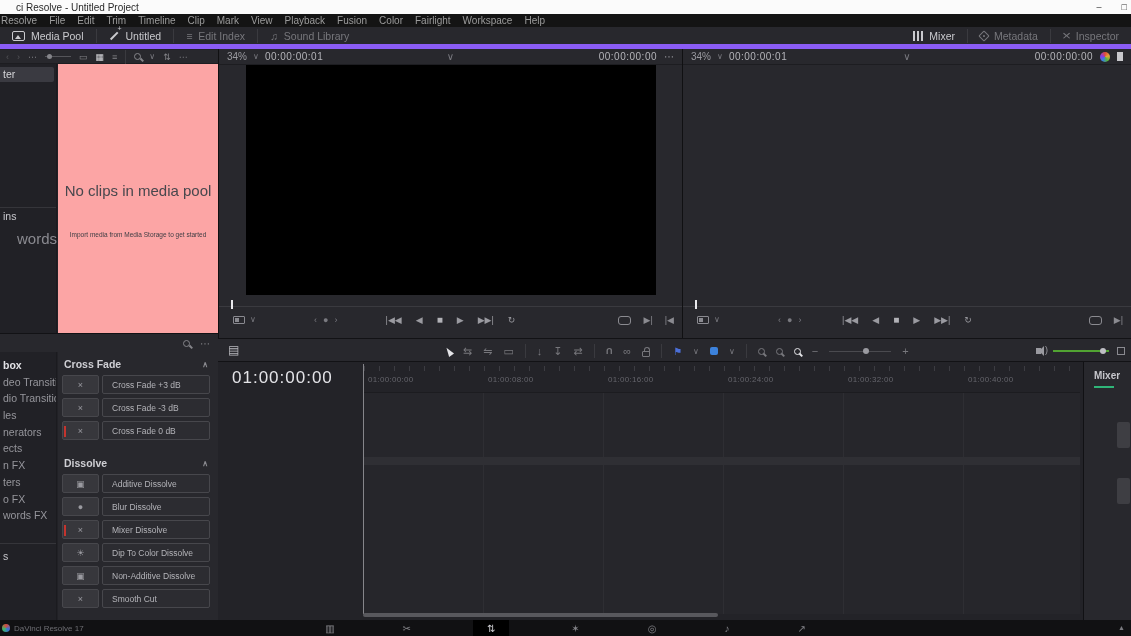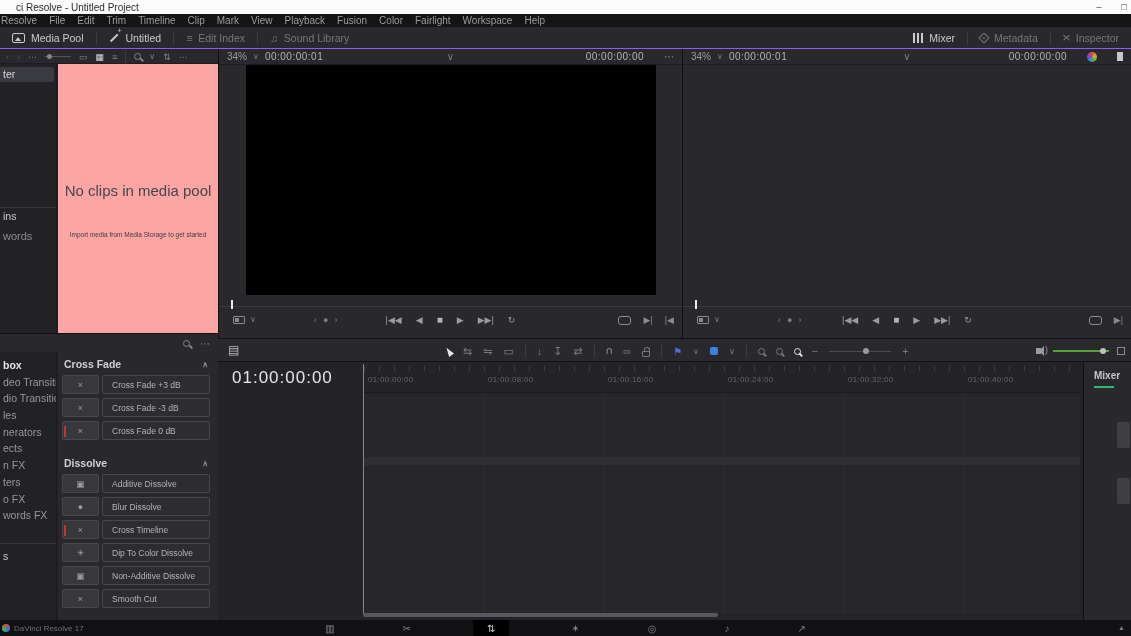--- a/index.html
+++ b/index.html
@@ -10,21 +10,21 @@
   .titlebar{position:absolute;top:0;left:0;width:1131px;height:14px;background:#fbfbfb;color:#2a2a2a;display:flex;align-items:center;}
   .tb-title{font-size:10px;padding-left:16px;}
   .tb-controls{position:absolute;right:4px;top:0;height:14px;display:flex;gap:20px;align-items:center;color:#333;}
   .tb-btn{font-size:9px;cursor:default;}
 
   
   .menubar{position:absolute;top:14px;left:0;width:1131px;height:13px;background:#141414;display:flex;align-items:center;gap:12px;padding-left:1px;}
   .menu-item{color:#9b9b9b;font-size:10px;}
 
   
-  .topbar{position:absolute;top:27px;left:0;width:1131px;height:22px;background:#28282d;border-bottom:1px solid #8b5cf6;display:flex;align-items:center;}
+  .topbar{position:absolute;top:27px;left:0;width:1131px;height:22px;background:#28282d;border-bottom:5px solid #8b5cf6;display:flex;align-items:center;}
   .tb-group{display:flex;align-items:center;height:100%;}
   .tb-btn2{display:flex;align-items:center;gap:6px;padding:0 12px;height:100%;font-size:10.5px;color:#77777c;}
   .tb-btn2.active{color:#cacace;}
   .vsep{width:1px;height:14px;background:#3a3a3f;}
   .proj-title{position:absolute;left:0;right:0;text-align:center;color:#cdcdd2;font-size:11px;pointer-events:none;}
   .topbar-right{position:absolute;right:0;top:0;height:100%;display:flex;align-items:center;}
 
   
   .icon-media-pool{width:13px;height:10px;border:1px solid currentColor;border-radius:2px;position:relative;display:inline-block;}
   .icon-media-pool::before{content:"";position:absolute;left:2px;bottom:1px;border-left:3px solid transparent;border-right:3px solid transparent;border-bottom:4px solid currentColor;}
@@ -53,21 +53,21 @@
   
   .mp-toolbar{position:absolute;top:50px;left:0;width:218px;height:14px;background:#28282d;border-bottom:1px solid #1d1d21;display:flex;align-items:center;gap:8px;padding:0 6px;color:#85858a;font-size:9px;}
   .mp-toolbar .dim{color:#55555a;}
   .mp-slider{width:26px;height:1px;background:#55555a;position:relative;display:inline-block;}
   .mp-slider::before{content:"";position:absolute;left:2px;top:-2.5px;width:5px;height:5px;border-radius:50%;background:#85858a;}
   .bright{color:#d8d8dc;}
   .bin-sidebar{position:absolute;top:64px;left:0;width:57px;height:269px;background:#212126;border-right:1px solid #1b1b1f;}
   .bin-top{position:absolute;top:3px;left:0;right:2px;height:15px;background:#3a3a41;color:#d6d6da;font-size:10.5px;line-height:15px;padding-left:3px;border-radius:0 2px 2px 0;}
   .bin-sep{position:absolute;top:143px;left:0;right:0;height:1px;background:#35353a;}
   .bin-smart{position:absolute;top:146px;left:3px;font-size:10.5px;color:#c8c8cd;}
-  .bin-keywords{position:absolute;top:166px;left:3px;font-size:11px;color:#8a8a90;}
+  .bin-keywords{position:absolute;top:166px;left:17px;font-size:15px;color:#8a8a90;}
   .mp-content{position:absolute;top:64px;left:58px;width:160px;height:269px;background:#fca5a5;}
   .mp-empty-title{position:absolute;top:118px;left:0;right:0;text-align:center;font-size:15px;color:#47474d;}
   .mp-empty-sub{position:absolute;top:167px;left:0;right:0;text-align:center;font-size:6.5px;color:#3d3d43;}
 
   
   .fx-header{position:absolute;top:333px;left:0;width:218px;height:19px;background:#28282d;border-top:1px solid #121215;display:flex;align-items:center;justify-content:flex-end;gap:10px;padding-right:8px;color:#85858a;}
   .fx-sidebar{position:absolute;top:352px;left:0;width:57px;height:268px;background:#212126;border-right:1px solid #1b1b1f;padding-top:5px;}
   .fx-side-item{height:16.7px;line-height:16.7px;padding-left:3px;font-size:10.5px;color:#96969c;white-space:nowrap;overflow:hidden;}
   .fx-side-item.active{color:#e2e2e6;font-weight:bold;}
   .fx-side-bottom{position:absolute;bottom:58px;left:0;right:0;border-top:1px solid #35353a;padding:6px 0 0 3px;font-size:10.5px;color:#c8c8cd;}
@@ -80,21 +80,21 @@
   .fx-label{flex:1;height:19px;line-height:18px;background:#2c2c31;border:1px solid #47474c;border-radius:2px;padding-left:9px;font-size:8.5px;color:#b4b4b9;white-space:nowrap;}
   .fx-gap{height:11px;}
 
   
   .viewer{position:absolute;top:49px;height:289px;background:#28282d;border-left:1px solid #101012;}
   .viewer.src{left:218px;width:464px;}
   .viewer.tl{left:682px;width:449px;}
   .v-header{position:absolute;top:0;left:0;right:0;height:16px;border-bottom:1px solid #1d1d21;display:flex;align-items:center;padding:0 8px;gap:6px;font-size:10px;color:#9a9aa0;}
   .v-tc{color:#b4b4b9;letter-spacing:.5px;}
   .v-center-chevron{position:absolute;left:0;right:0;text-align:center;color:#7a7a80;pointer-events:none;}
-  .v-right{margin-left:auto;display:flex;align-items:center;gap:20px;}
+  .v-right{margin-left:auto;display:flex;align-items:center;gap:7px;}
   .chev{font-size:8px;color:#7a7a80;}
   .video{position:absolute;top:16px;left:50%;transform:translateX(-50%);width:410px;height:230px;background:#000;}
   .v-scrub{position:absolute;top:248px;left:0;right:0;height:10px;border-bottom:1px solid #3a3a3f;}
   .v-scrub .tick{position:absolute;left:12px;top:3px;width:2px;height:9px;background:#e8e8ec;}
   .v-transport{position:absolute;top:258px;left:0;right:0;height:30px;}
   .v-mode{position:absolute;left:14px;top:8px;display:flex;align-items:center;gap:5px;color:#8a8a90;}
   .v-jog{position:absolute;left:95px;top:8px;display:flex;align-items:center;gap:6px;color:#7a7a80;font-size:9px;}
   .v-trans{position:absolute;left:0;right:0;top:7px;display:flex;justify-content:center;gap:14px;color:#9a9aa0;font-size:9px;align-items:center;}
   .v-trans .stop{font-size:10px;color:#b2b2b7;}
   .v-right-icons{position:absolute;right:8px;top:8px;display:flex;gap:12px;color:#8a8a90;font-size:9px;align-items:center;}
@@ -315,21 +315,21 @@
           <span class="fx-icon">
             <i style="font-style:normal">●</i>
           </span>
           <span class="fx-label">Blur Dissolve</span>
         </div>
 
         <div class="fx-item">
           <span class="fx-icon marked">
             <i style="font-style:normal">×</i>
           </span>
-          <span class="fx-label">Cross Timeline</span>
+          <span class="fx-label">Mixer Dissolve</span>
         </div>
 
         <div class="fx-item">
           <span class="fx-icon">
             <i style="font-style:normal">☀</i>
           </span>
           <span class="fx-label">Dip To Color Dissolve</span>
         </div>
 
         <div class="fx-item">

